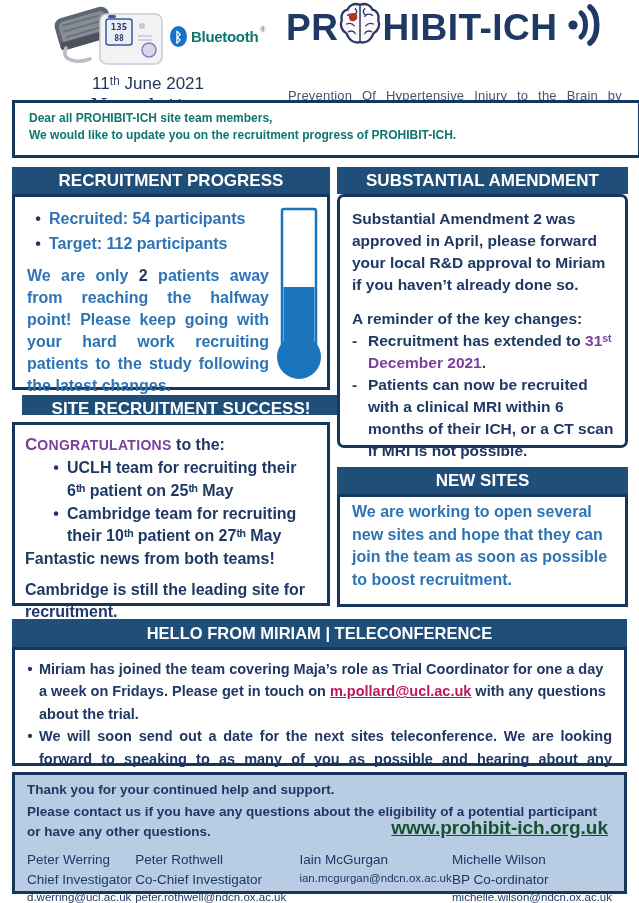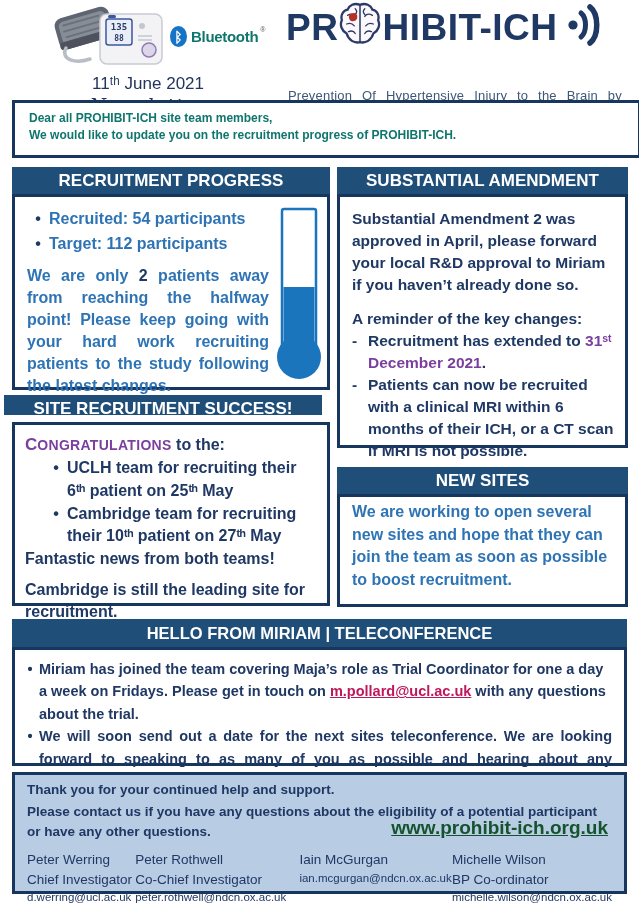--- a/index.html
+++ b/index.html
@@ -44,32 +44,32 @@
   
   .rec-bar { left:12px; top:167px; width:318px; height:27px; font-size:17px; line-height:27px; }
   .rec-box { left:12px; top:194px; width:318px; height:196px; padding:10px 58px 8px 12px; }
   .bullet-row { display:flex; font-weight:bold; font-size:16px; line-height:1.55; }
   .bullet-row .dot { color:#1f3864; width:22px; flex:0 0 22px; text-align:center; }
   .rec-para { margin-top:8px; font-weight:bold; font-size:16px; line-height:1.38; color:#2e74b5;
               text-align:justify; }
   .thermo { position:absolute; right:4px; top:10px; }
 
   
-  .site-bar { left:4px; top:395px; width:318px; height:20px; font-size:17px; line-height:27px; }
+  .site-bar { left:22px; top:395px; width:318px; height:20px; font-size:17px; line-height:27px; }
   .site-box { left:12px; top:422px; width:318px; height:184px; padding:8px 8px 6px 10px;
               font-weight:bold; font-size:16px; line-height:1.42; color:#1f3864; }
   .congrats-line .c-big { font-size:17px; }
   .congrats-line .c-rest { font-size:14px; letter-spacing:0.3px; }
   .site-box .bullet-row { padding-left:20px; line-height:1.42; }
   .gap-sm { height:8px; }
 
   
   .amd-bar { left:337px; top:167px; width:291px; height:27px; font-size:17px; line-height:27px; }
   .amd-box { left:337px; top:194px; width:291px; height:254px; padding:11px 8px 6px 12px;
-             font-weight:bold; font-size:15.5px; line-height:1.42; color:#1f3864; }
+             font-weight:bold; font-size:15.5px; line-height:1.42; color:#1f3864;border-radius:7px; }
   .dash-row { display:flex; }
   .dash-row .dash { width:16px; flex:0 0 16px; }
   .gap-md { height:12px; }
 
   
   .ns-bar { left:337px; top:467px; width:291px; height:27px; font-size:17px; line-height:27px; }
   .ns-box { left:337px; top:494px; width:291px; height:113px; padding:4px 10px 8px 12px;
             font-weight:bold; font-size:16px; line-height:1.42; color:#2e74b5; }
 
   

